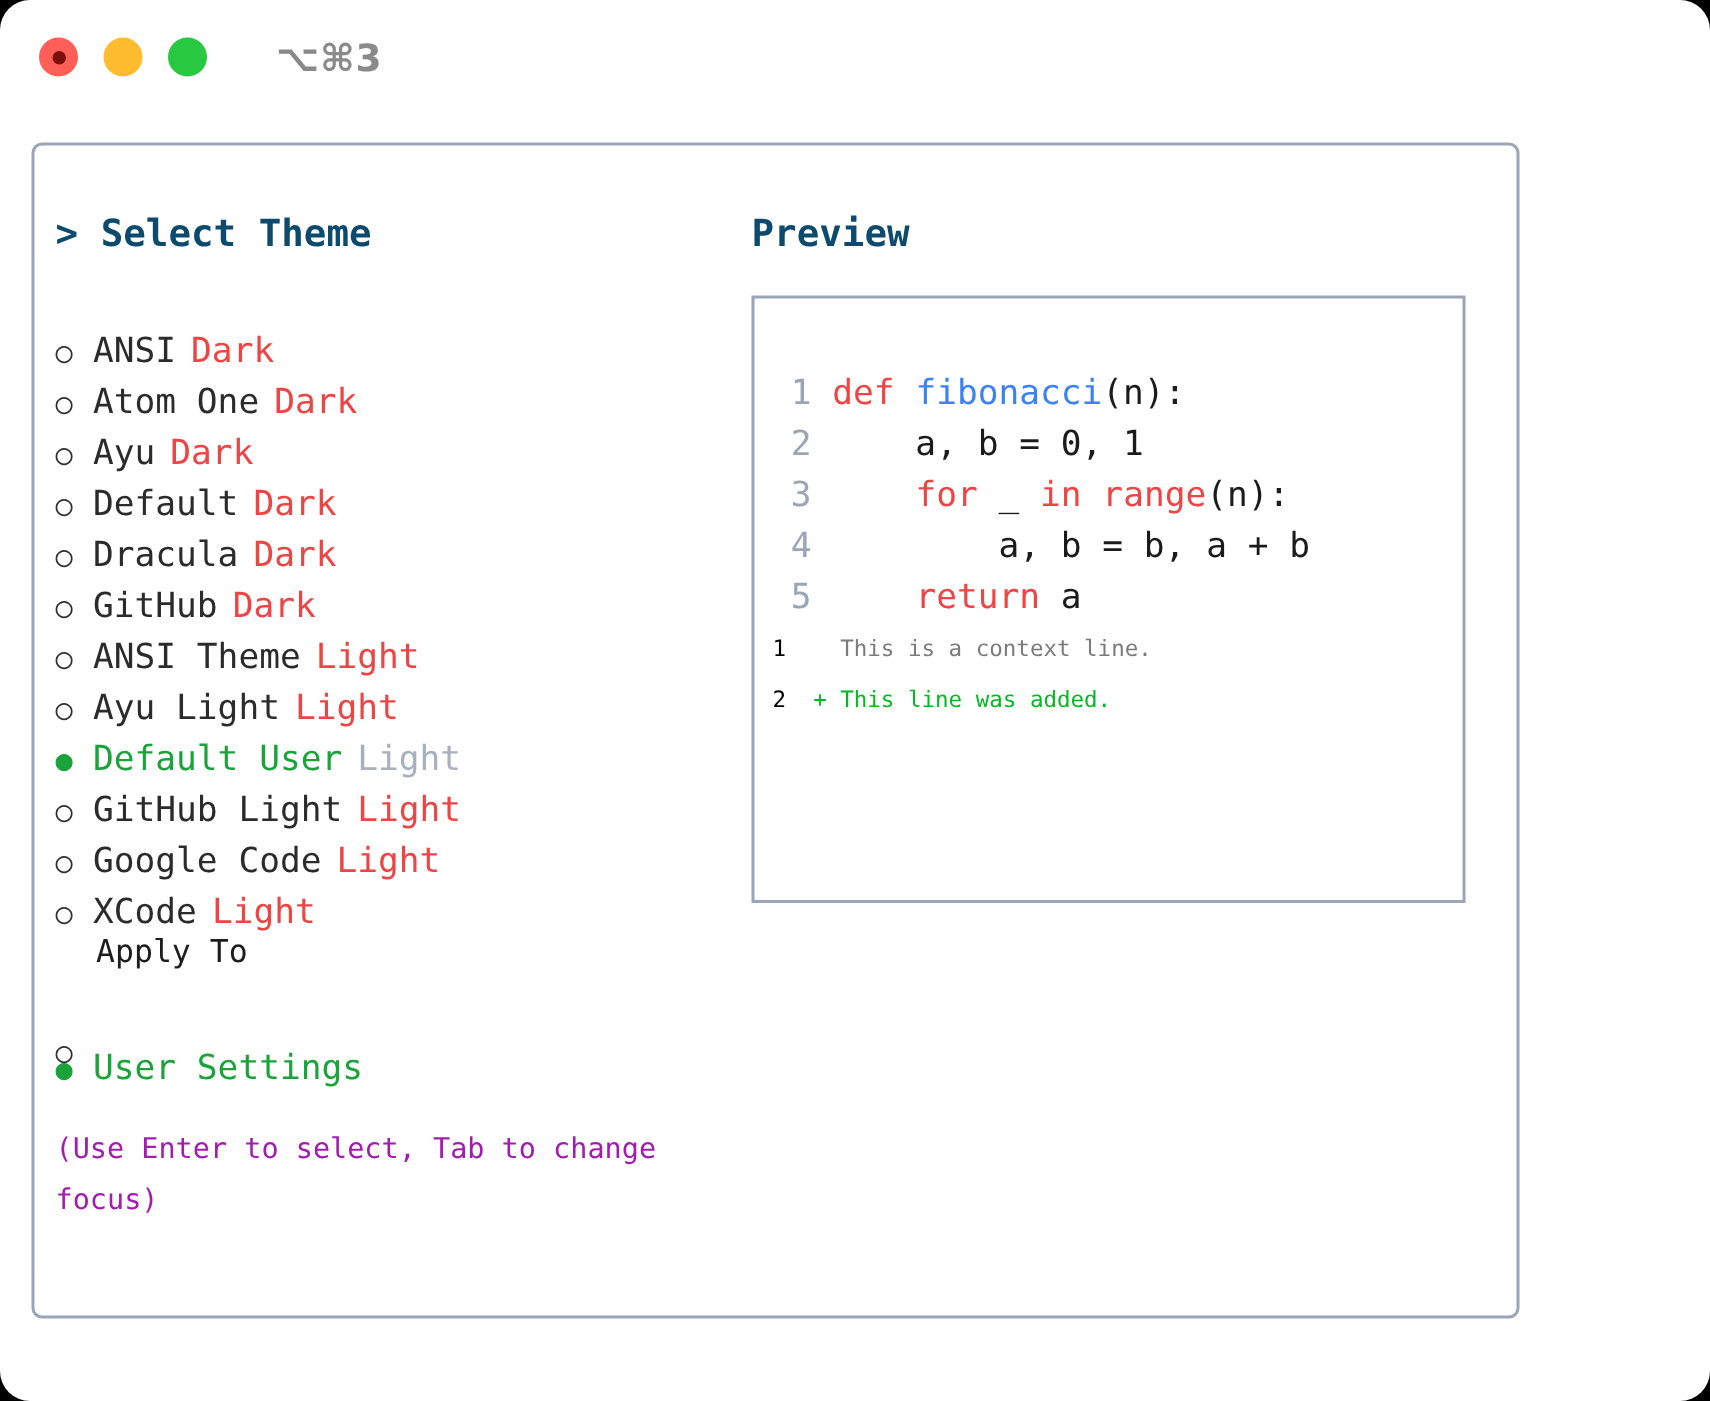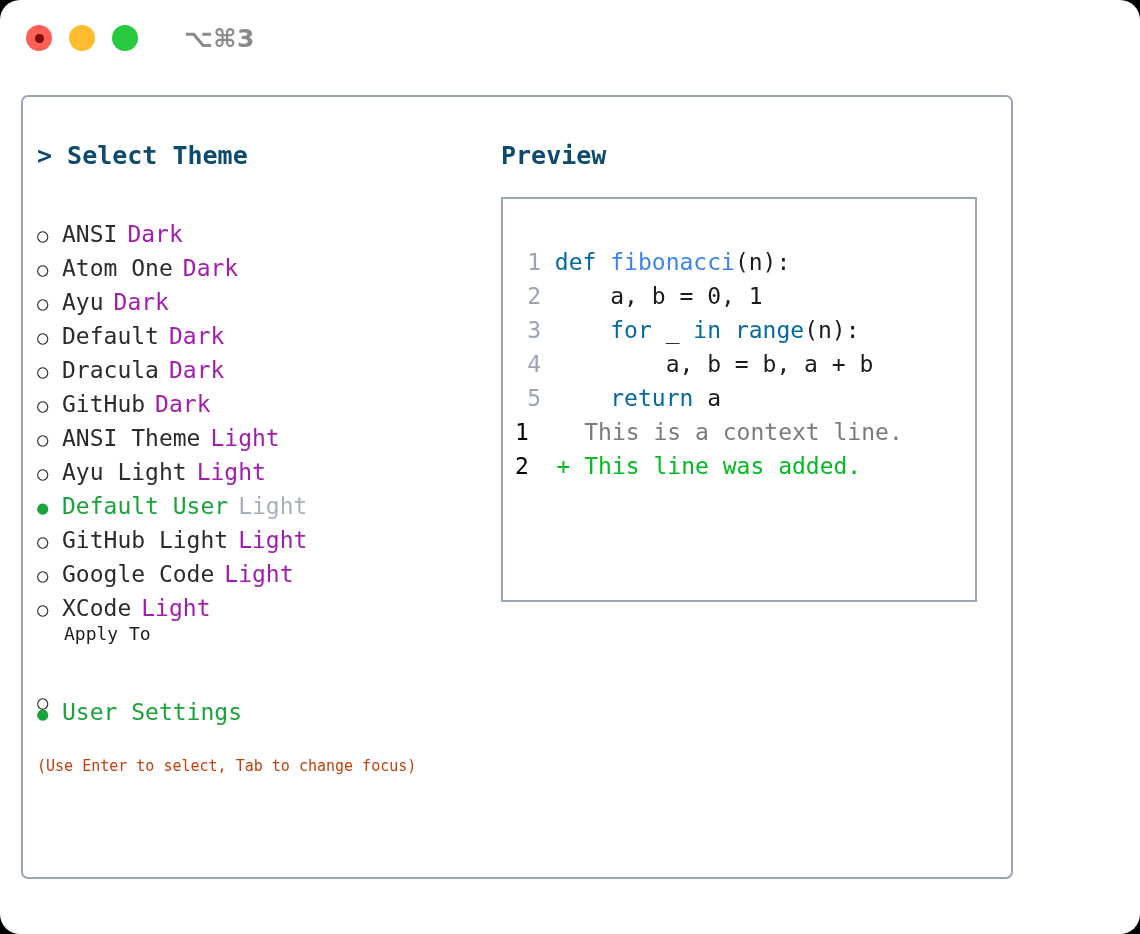--- a/index.html
+++ b/index.html
@@ -108,39 +108,39 @@
     width: 25px;
     flex: 0 0 25px;
     color: #2f2f2f;
     font-size: 19px;
     line-height: 34px;
   }
   .marker.sel { color: #1aa33a; }
   .label { color: #2b2b2b; margin-top: 44px; }
   .row.selected .label { color: #1aa33a; }
   .tag {
-    color: #a21caf;
+    color: #ef4444;
     margin-left: 10px;
   }
   .row.selected .tag { color: #a8b0bd; }
 
   .section-gap { height: 36px; }
   .section-head {
-    font-size: 18px;
+    font-size: 21px;
     color: #1d1d1d;
     line-height: 34px;
     height: 34px;
     padding-left: 27px;
     white-space: pre;
   }
 
   .hint {
     margin-top: 30px;
-    font-size: 15px;
-    color: #c2410c;
+    font-size: 19px;
+    color: #a21caf;
     line-height: 34px;
     width: 410px;
     white-space: pre-wrap;
   }
 
   
   .right-pane {
     position: absolute;
     left: 478px;
     top: 42px;
@@ -162,28 +162,28 @@
     font-size: 23px;
     line-height: 34px;
     white-space: pre;
   }
   .code .ln {
     display: inline-block;
     width: 26px;
     text-align: right;
     color: #9aa5b5;
   }
-  .kw   { color: #0369a1; }
+  .kw   { color: #ef4444; }
   .fn   { color: #3b82f6; }
   .plain{ color: #1b1b1b; }
   .diffblock {
     position: absolute;
     left: 12px;
     top: 216px;
-    font-size: 23px;
+    font-size: 15px;
     line-height: 34px;
     white-space: pre;
   }
   .ctx { color: #7b7b7b; }
   .del { color: #cc1100; }
   .add { color: #00bb22; }
 </style>
 </head>
 <body>
 

